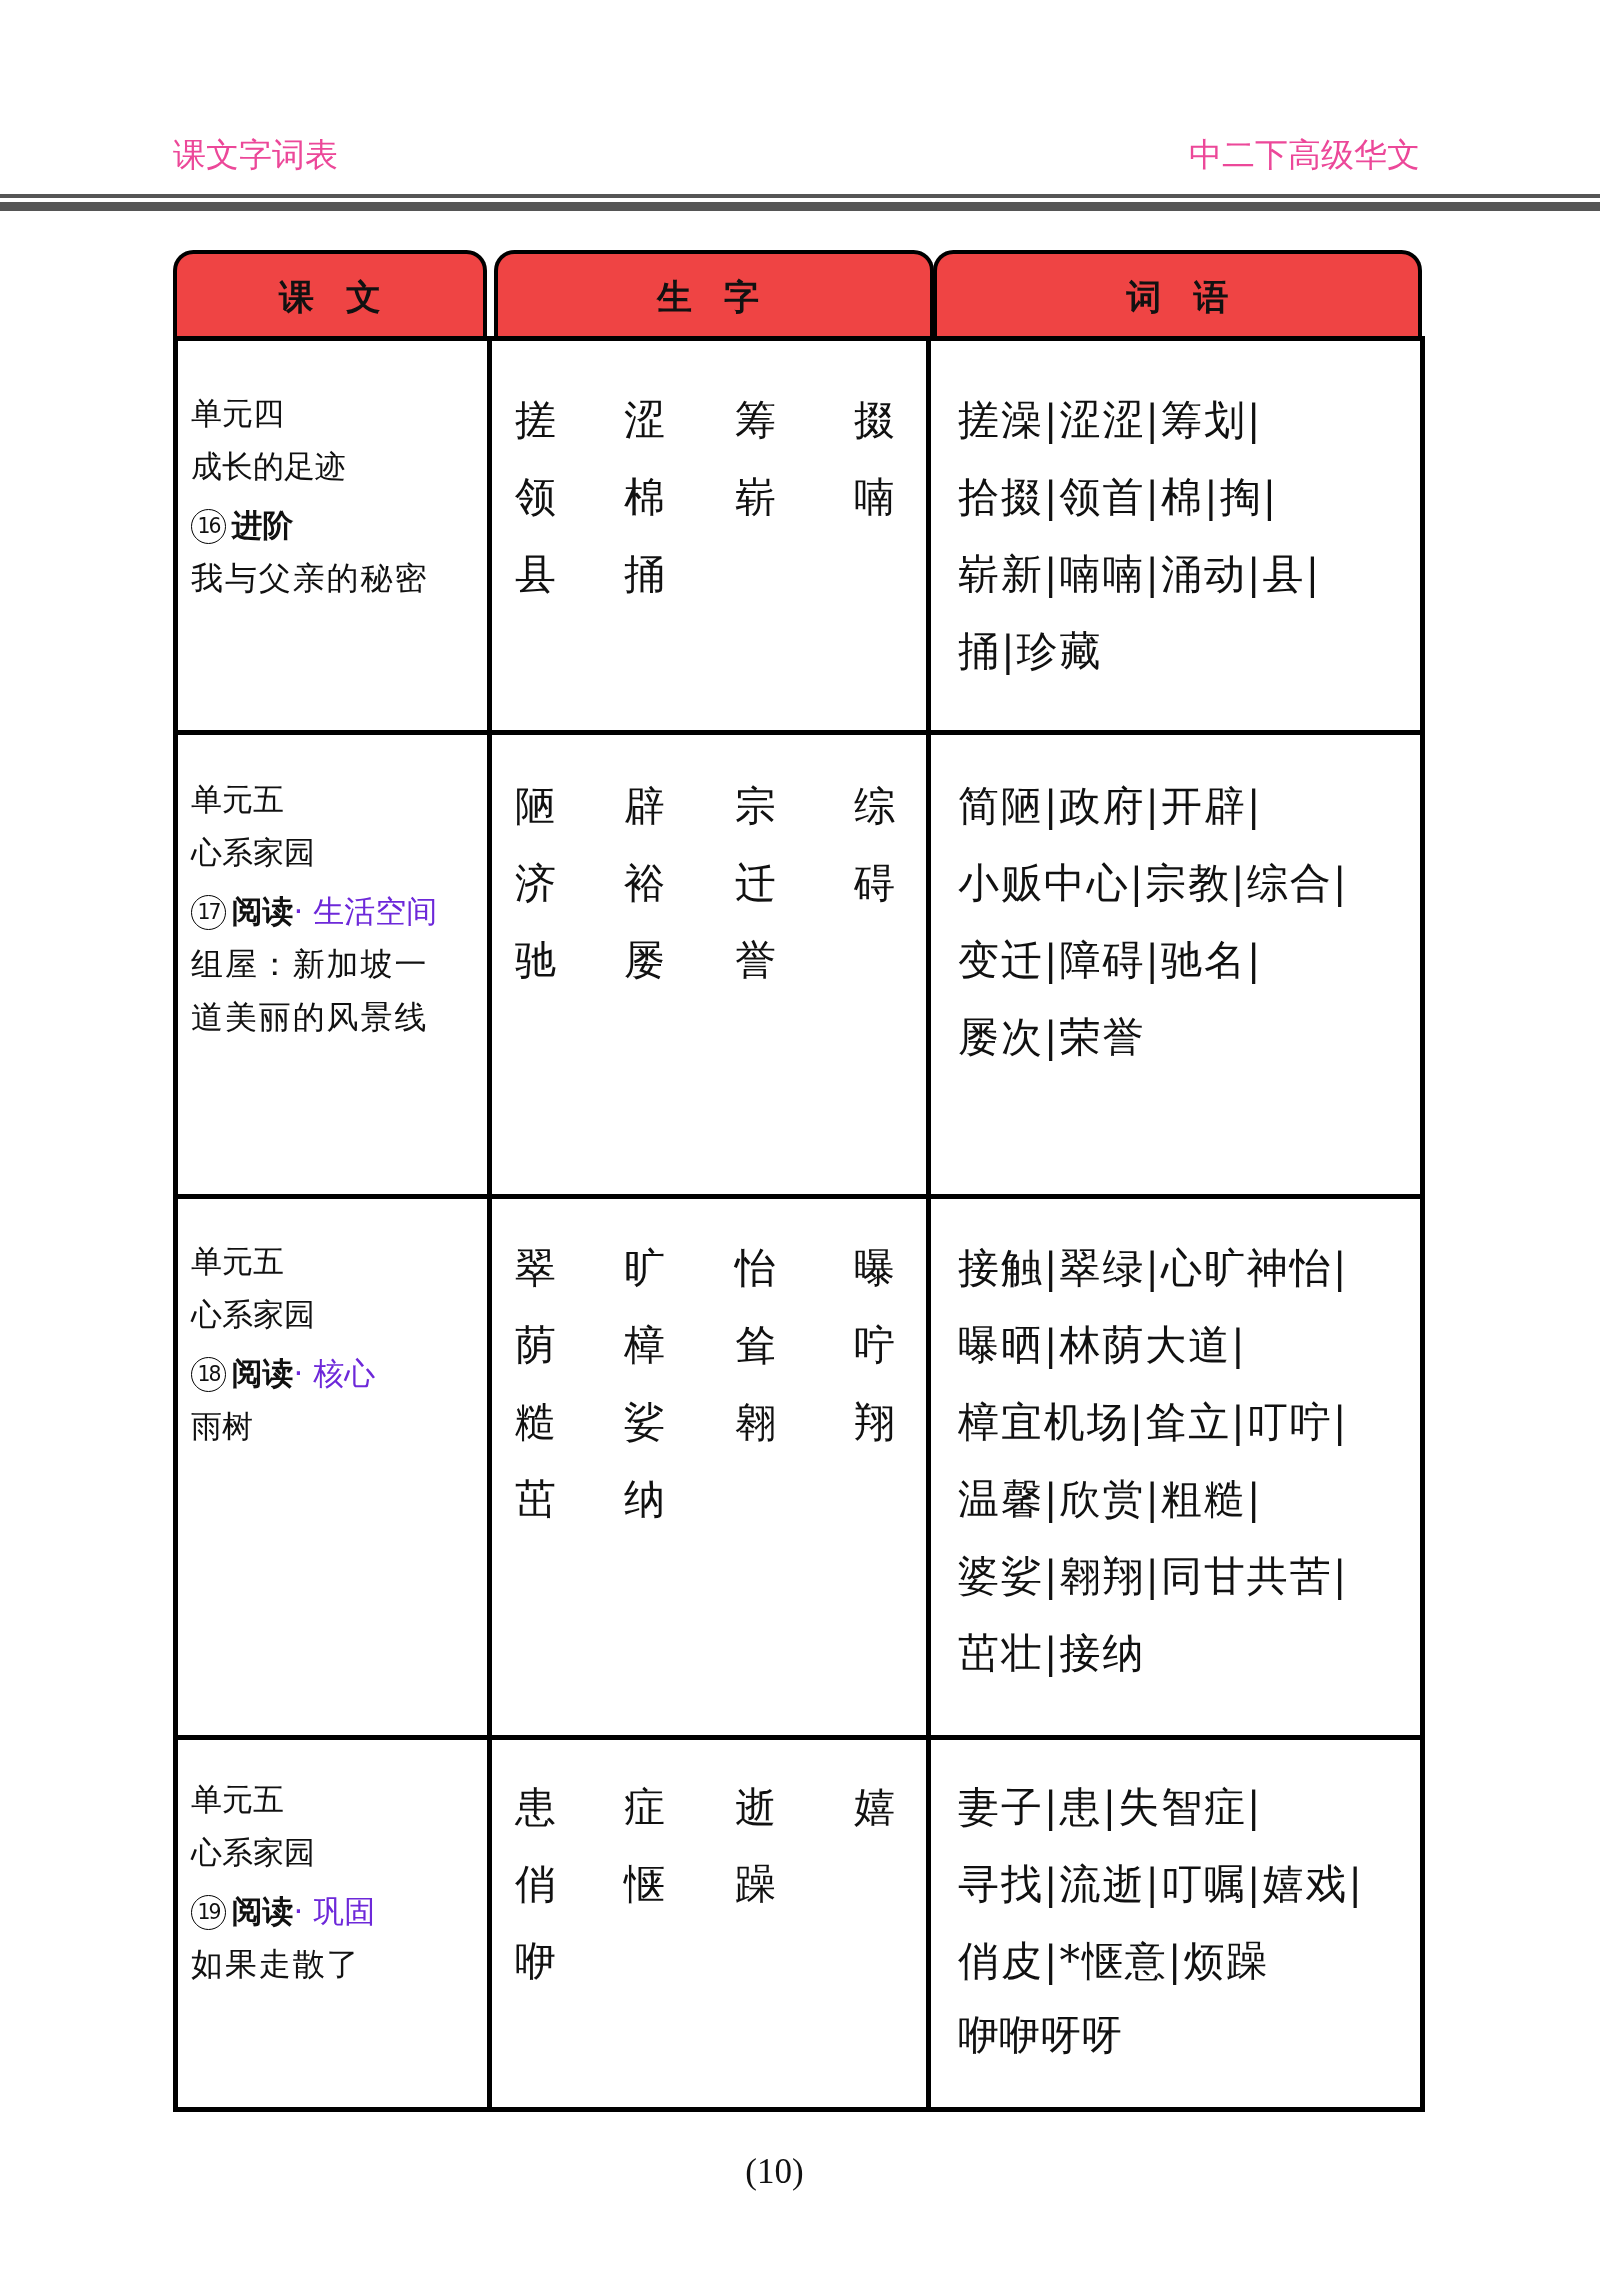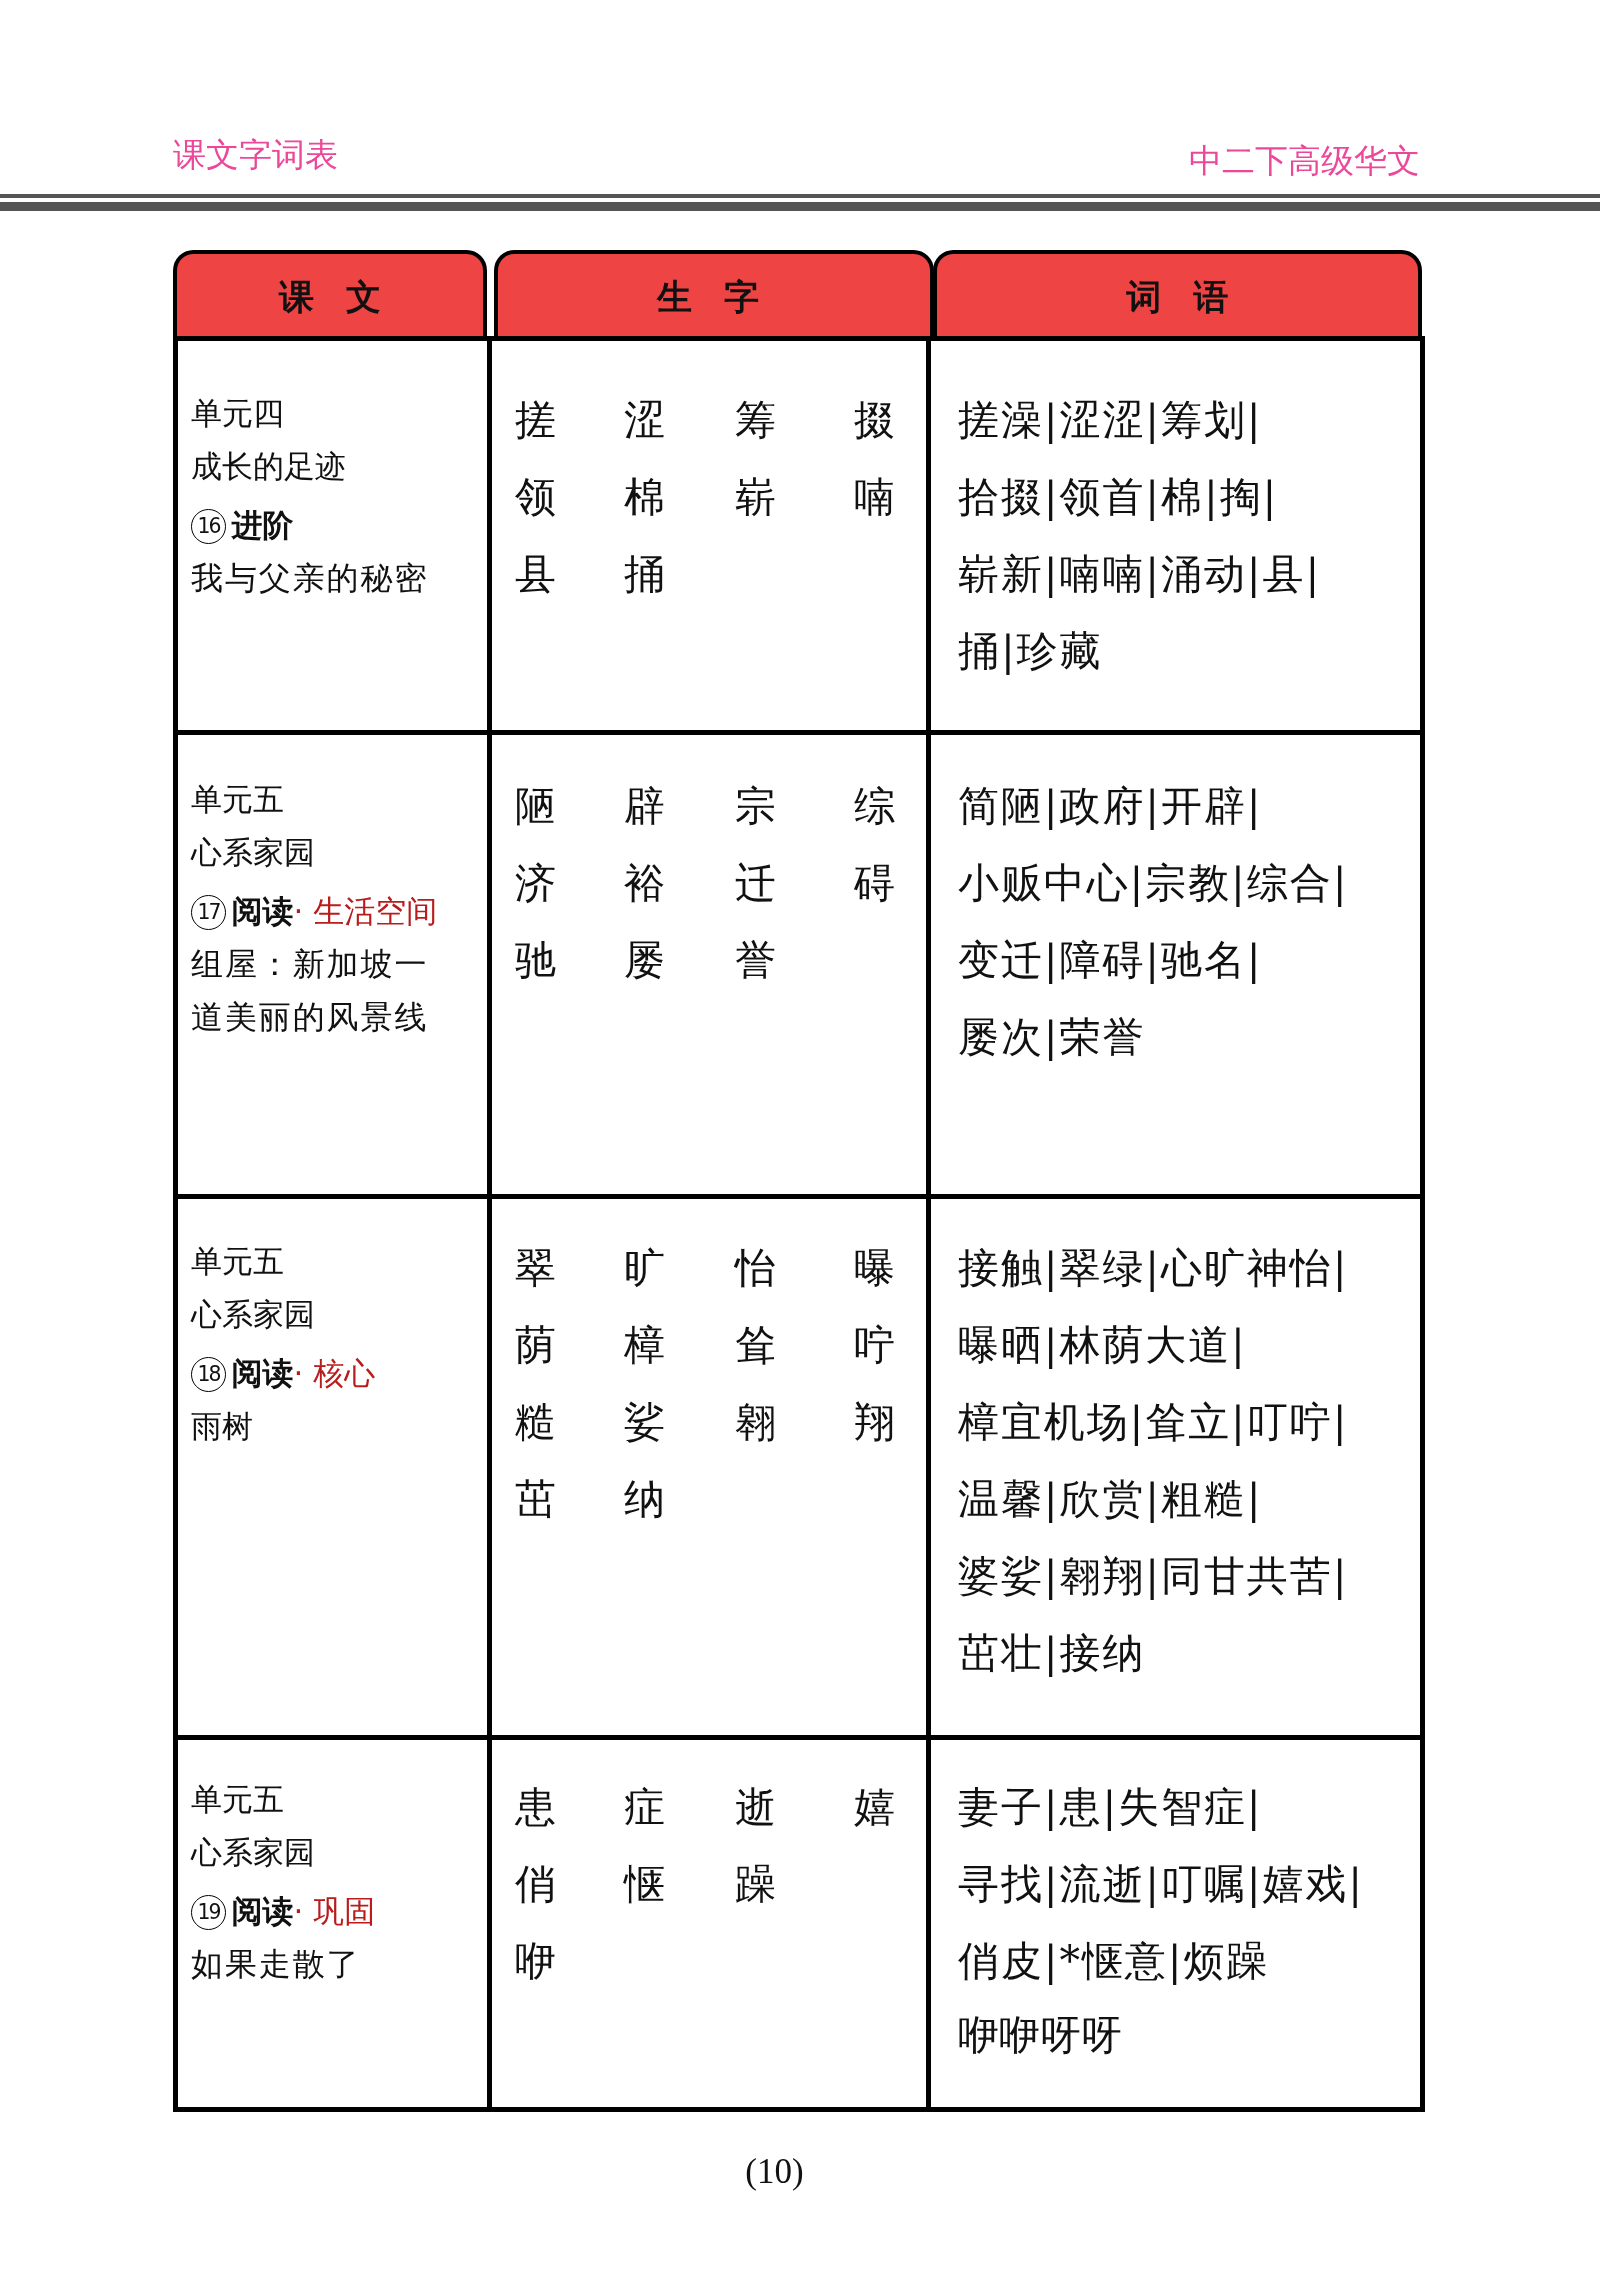--- a/index.html
+++ b/index.html
@@ -5,21 +5,21 @@
   html, body { margin: 0; padding: 0; background: #ffffff; }
   body {
     width: 1601px; height: 2296px; position: relative; overflow: hidden;
     font-family: "DejaVu Sans", "Liberation Sans", sans-serif; color: #111;
   }
   .running-head {
     position: absolute; top: 132px; font-size: 33px; line-height: 45px;
     font-family: "DejaVu Sans", sans-serif; color: #ec4899; letter-spacing: 0px;
   }
   .rh-left { left: 173px; }
-  .rh-right { right: 181px; margin-top: 6px; }
+  .rh-right { right: 181px; }
   .rule { position: absolute; left: 0; width: 1601px; background: #555; }
   .rule-1 { top: 194px; height: 3.7px; }
   .rule-2 { top: 202px; height: 9.3px; }
 
   .tab {
     position: absolute; top: 250px; height: 90px; background: #ef4444;
     border: 4.6px solid #000; border-bottom: none; border-radius: 20.4px 20.4px 0 0;
     box-sizing: border-box; display: flex; align-items: center; justify-content: center;
     font-size: 35px; font-weight: bold; letter-spacing: 32px; padding-left: 32px;
     font-family: "DejaVu Sans", sans-serif;
@@ -36,21 +36,21 @@
   .vline { position: absolute; width: 4.6px; background: #000; top: 338px; height: 1774px; }
 
   .cell { position: absolute; box-sizing: border-box; }
   .lesson-cell { left: 191px; width: 288px; }
   .lesson-line {
     font-size: 31px; line-height: 53px; white-space: nowrap;
     font-family: "DejaVu Sans", sans-serif;
   }
   .lesson-title { font-family: "DejaVu Serif", serif; font-size: 32px; letter-spacing: 1.9px; }
   .lesson-label { font-weight: bold; }
-  .lesson-cat { color: #b91c1c; }
+  .lesson-cat { color: #6d28d9; }
   .circle-num {
     display: inline-block; width: 33px; height: 33px; border: 1.9px solid #000;
     border-radius: 50%; text-align: center; line-height: 33px; font-size: 20.4px;
     vertical-align: 2.8px; margin-right: 5.6px; letter-spacing: -1.9px;
   }
   .gap { height: 5.6px; }
 
   .chars-cell { left: 515px; width: 408px; }
   .char-grid {
     display: grid; grid-template-columns: 109px 111px 119px 56px; row-gap: 0;

